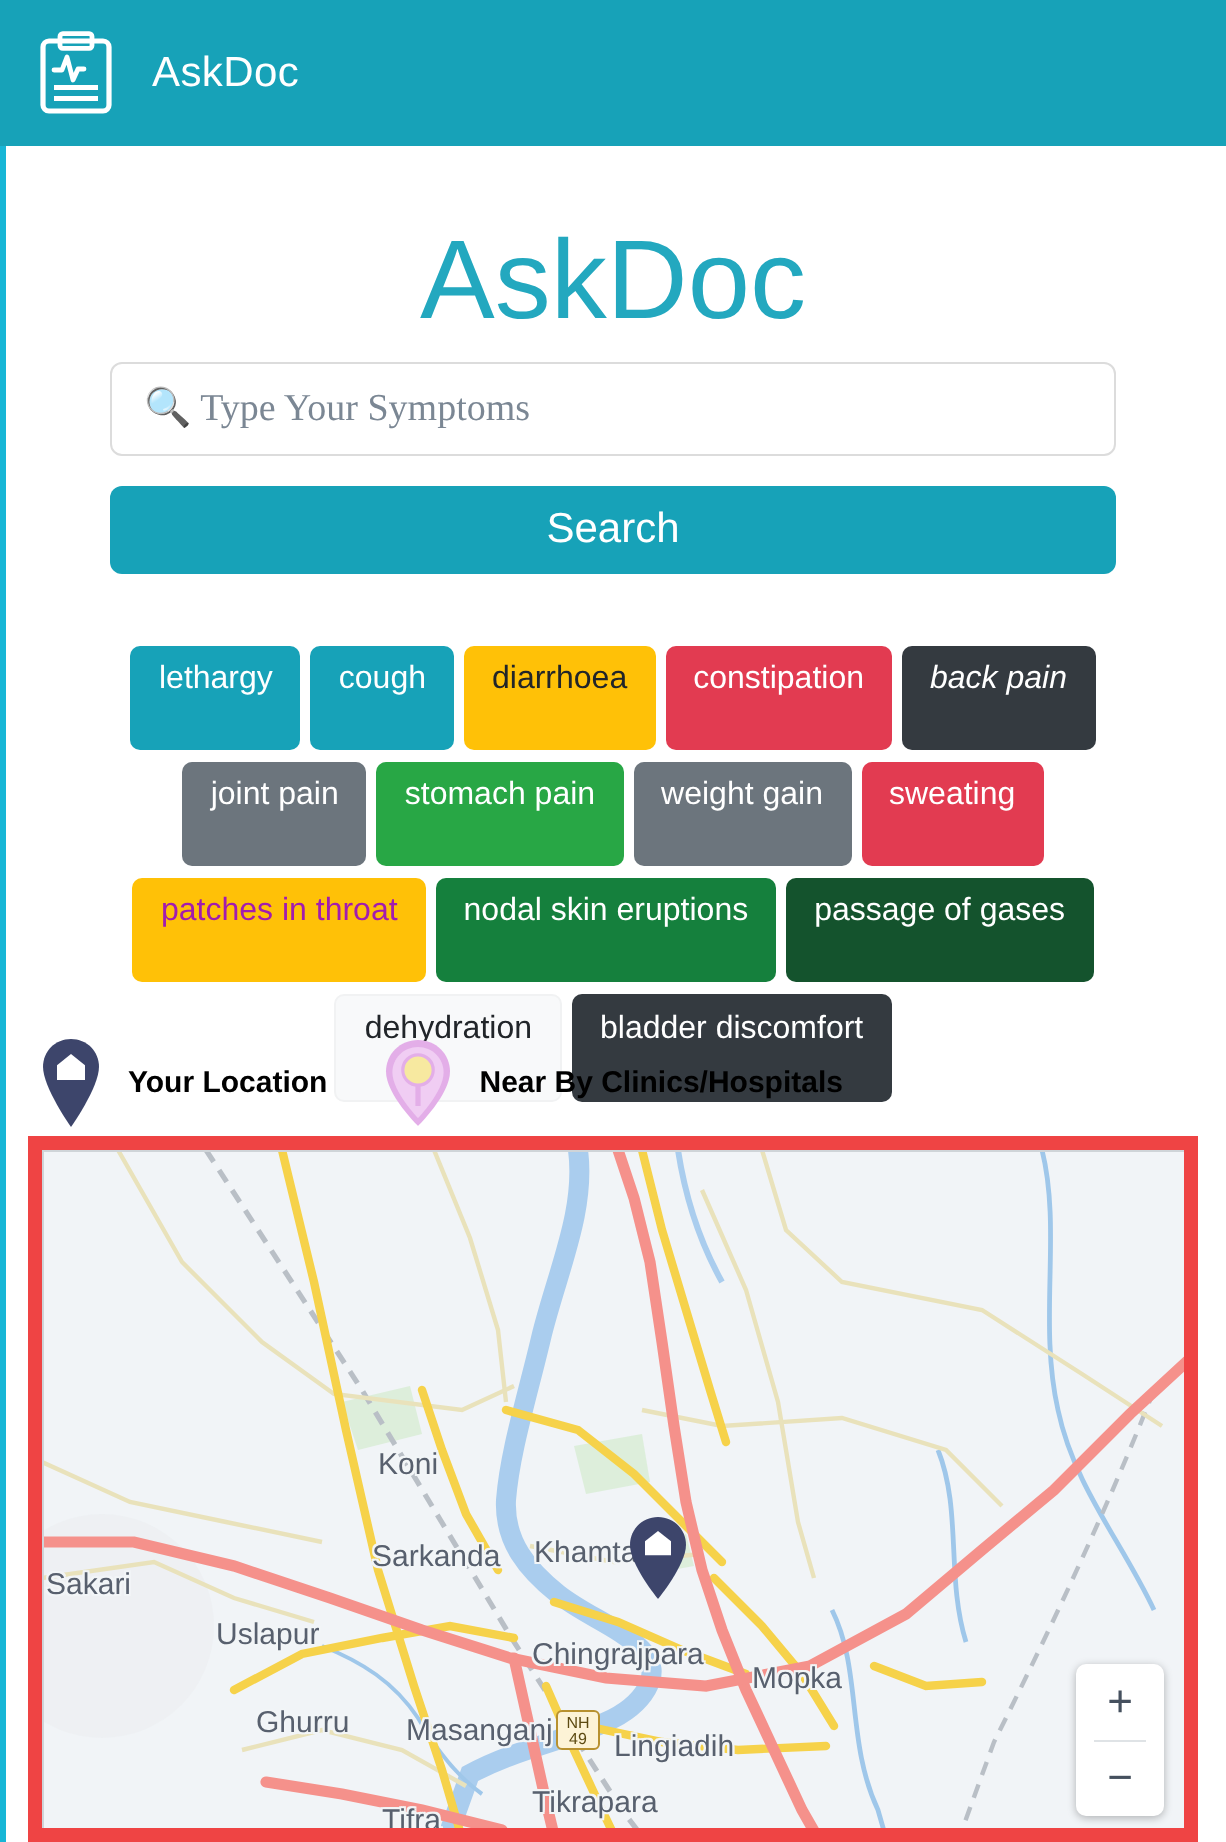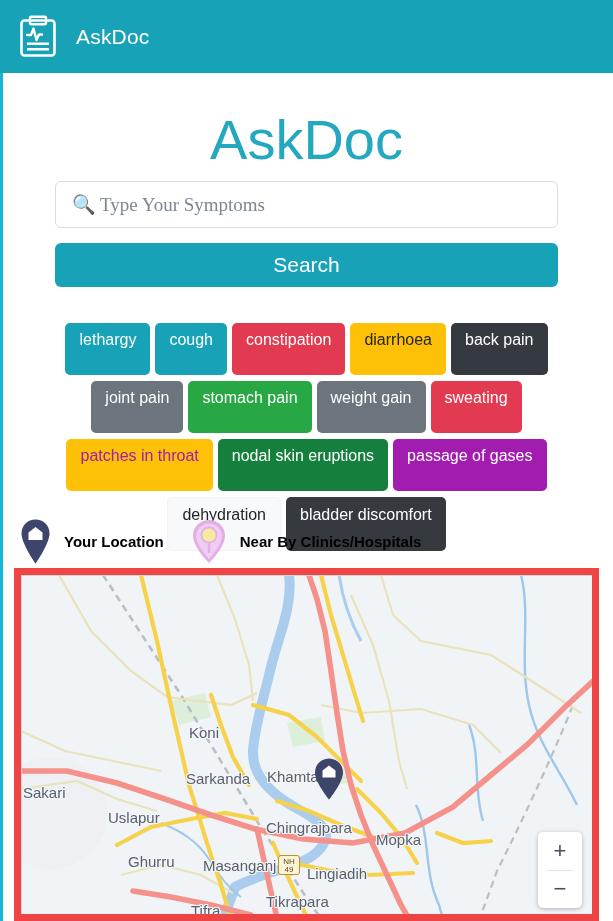--- a/index.html
+++ b/index.html
@@ -137,30 +137,30 @@
 
   <div class="hero-title">AskDoc</div>
 
   <input class="search-input" type="text" placeholder="🔍 Type Your Symptoms" style="">
 
   <button class="search-button">Search</button>
 
   <div class="tag-cloud">
       <button class="tag" style="background: rgb(23, 162, 184); color: rgb(255, 255, 255);">lethargy</button>
       <button class="tag" style="background: rgb(23, 162, 184); color: rgb(255, 255, 255);">cough</button>
+      <button class="tag" style="background: rgb(255, 193, 7); color: rgb(33, 37, 41);">diarrhoea</button>
       <button class="tag" style="background: rgb(226, 59, 81); color: rgb(255, 255, 255);">constipation</button>
-      <button class="tag" style="background: rgb(255, 193, 7); color: rgb(33, 37, 41);">diarrhoea</button>
-      <button class="tag" style="background: rgb(52, 58, 64); color: rgb(255, 255, 255);">back pain</button>
+      <button class="tag" style="background: rgb(52, 58, 64); color: rgb(255, 255, 255); font-style: italic;">back pain</button>
       <button class="tag" style="background: rgb(108, 117, 125); color: rgb(255, 255, 255);">joint pain</button>
       <button class="tag" style="background: rgb(40, 167, 69); color: rgb(255, 255, 255);">stomach pain</button>
       <button class="tag" style="background: rgb(108, 117, 125); color: rgb(255, 255, 255);">weight gain</button>
       <button class="tag" style="background: rgb(226, 59, 81); color: rgb(255, 255, 255);">sweating</button>
       <button class="tag" style="background: rgb(255, 193, 7); color: #a21caf;">patches in throat</button>
       <button class="tag" style="background: #15803d; color: rgb(255, 255, 255);">nodal skin eruptions</button>
-      <button class="tag" style="background: #a21caf; color: rgb(255, 255, 255);">passage of gases</button>
+      <button class="tag" style="background: #14532d; color: rgb(255, 255, 255);">passage of gases</button>
       <button class="tag" style="background: rgb(248, 249, 250); color: rgb(33, 37, 41); border: 1px solid rgb(241, 242, 243);">dehydration</button>
       <button class="tag" style="background: rgb(52, 58, 64); color: rgb(255, 255, 255);">bladder discomfort</button>
     </div>
 
   <div class="legend">
     <div class="legend-item">
       <span>
         <svg class="pin-svg" width="31" height="47" viewBox="0 0 31 47">
           <path d="M15.5 1.5 C7.6 1.5 1.5 7.7 1.5 15.4 C1.5 25.8 15.5 45.5 15.5 45.5
                    C15.5 45.5 29.5 25.8 29.5 15.4 C29.5 7.7 23.4 1.5 15.5 1.5 Z" fill="#3d456b"></path>

